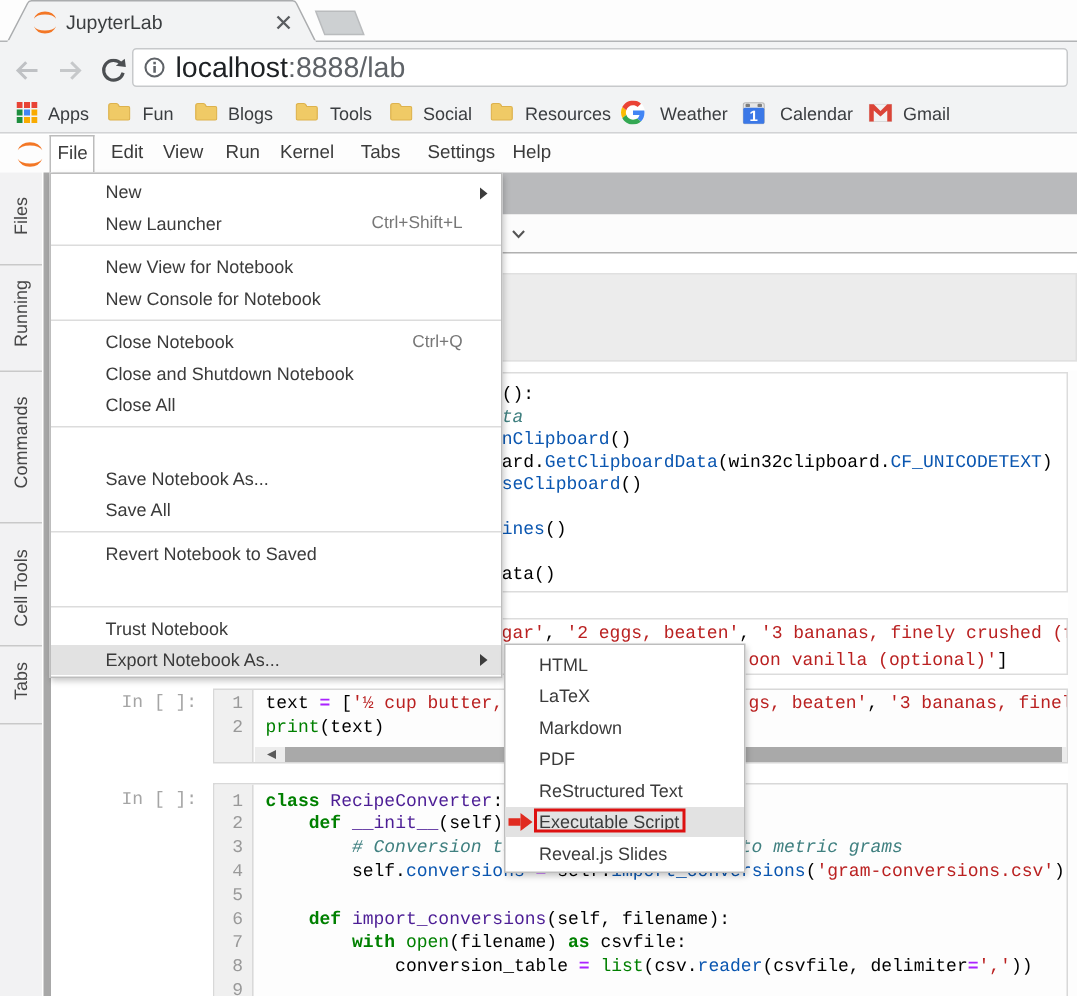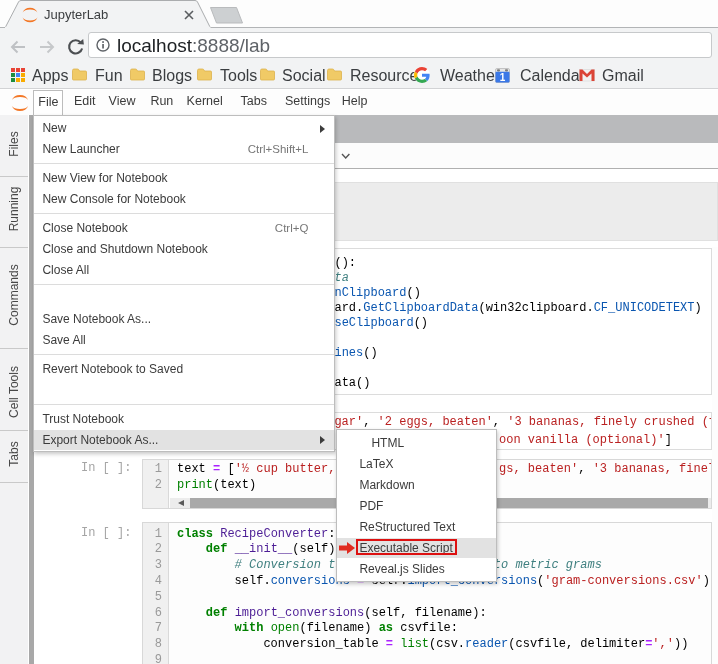--- a/index.html
+++ b/index.html
@@ -9,28 +9,28 @@
 pre,code,.mono{font-family:"Liberation Mono",monospace;font-size:12px;line-height:16px;white-space:pre}
 .k{color:#008000;font-weight:bold}
 .bi{color:#008000}
 .d{color:#4c1d95}
 .pr{color:#0a56b0}
 .s{color:#ba2121}
 .c{color:#408080;font-style:italic}
 .o{color:#aa22ff;font-weight:bold}
 .codeline{position:absolute;height:16px;color:#000}
 .gnum{position:absolute;width:19px;text-align:right;color:#999;font-family:"Liberation Mono",monospace;font-size:12px;line-height:16px}
-.mitem{position:absolute;left:0;width:100%;height:20.8px;line-height:20.8px;padding-left:8px;font-size:12px;color:#3b3b3b}
+.mitem{position:absolute;left:0;width:100%;height:20.8px;line-height:20.8px;padding-left:36px;font-size:12px;color:#3b3b3b}
 .msep{position:absolute;left:0;width:100%;height:1px;background:#dcdcdc}
 .mshort{position:absolute;right:26px;font-size:11.5px;color:#777;line-height:20.8px}
 .marrow{position:absolute;right:9px;top:6.4px;width:0;height:0;border-left:5px solid #3c3c3c;border-top:4px solid transparent;border-bottom:4px solid transparent}
 .sbtab{position:absolute;left:0;width:28px}
 .sbtext{position:absolute;left:14px;top:50%;transform:translate(-50%,-50%) rotate(-90deg);white-space:nowrap;font-size:12px;color:#474747}
 .sbsep{position:absolute;left:0;width:28px;height:1px;background:#c9c9c9}
-.bmlabel{position:absolute;top:67.5px;font-size:16px;color:#3a3d40;line-height:16px}
+.bmlabel{position:absolute;top:67.5px;font-size:12px;color:#3a3d40;line-height:16px}
 .bmicon{position:absolute;top:68px}
 </style>
 </head>
 <body>
 <div id="stage">
 
 <div class="abs" style="left:0;top:0;width:718px;height:28px;background:#fdfdfd"></div>
 <div class="abs" style="left:0;top:26.5px;width:718px;height:1px;background:#b2b4b6"></div>
 
 <svg class="abs" style="left:0;top:0" width="260" height="28">
@@ -246,21 +246,21 @@
   <div class="mitem" style="top:193.8px">Save Notebook As...</div>
   <div class="mitem" style="top:214.6px">Save All</div>
   <div class="msep" style="top:238.6px"></div>
   <div class="mitem" style="top:243.6px">Revert Notebook to Saved</div>
   <div class="msep" style="top:288.4px"></div>
   <div class="mitem" style="top:293.4px">Trust Notebook</div>
   <div class="mitem" style="top:314.2px;background:#e2e2e2">Export Notebook As...<span class="marrow"></span></div>
 </div>
 
 <div class="abs" style="left:336.4px;top:428.7px;width:161px;height:153px;background:#fff;border:1px solid #bdbdbd;box-shadow:1px 2px 4px rgba(0,0,0,0.22);z-index:11">
-  <div class="mitem" style="top:3px;padding-left:34px">HTML</div>
+  <div class="mitem" style="top:3px;padding-left:22px">HTML</div>
   <div class="mitem" style="top:24px;padding-left:22px">LaTeX</div>
   <div class="mitem" style="top:45px;padding-left:22px">Markdown</div>
   <div class="mitem" style="top:66px;padding-left:22px">PDF</div>
   <div class="mitem" style="top:87px;padding-left:22px">ReStructured Text</div>
   <div class="mitem" style="top:108px;padding-left:22px;background:#e2e2e2">Executable Script</div>
   <div class="mitem" style="top:129px;padding-left:22px">Reveal.js Slides</div>
 </div>
 
 <svg class="abs" style="left:338px;top:542px;z-index:12" width="18" height="12">
   <rect x="1" y="3.5" width="8" height="5" fill="#e02b20"></rect>

